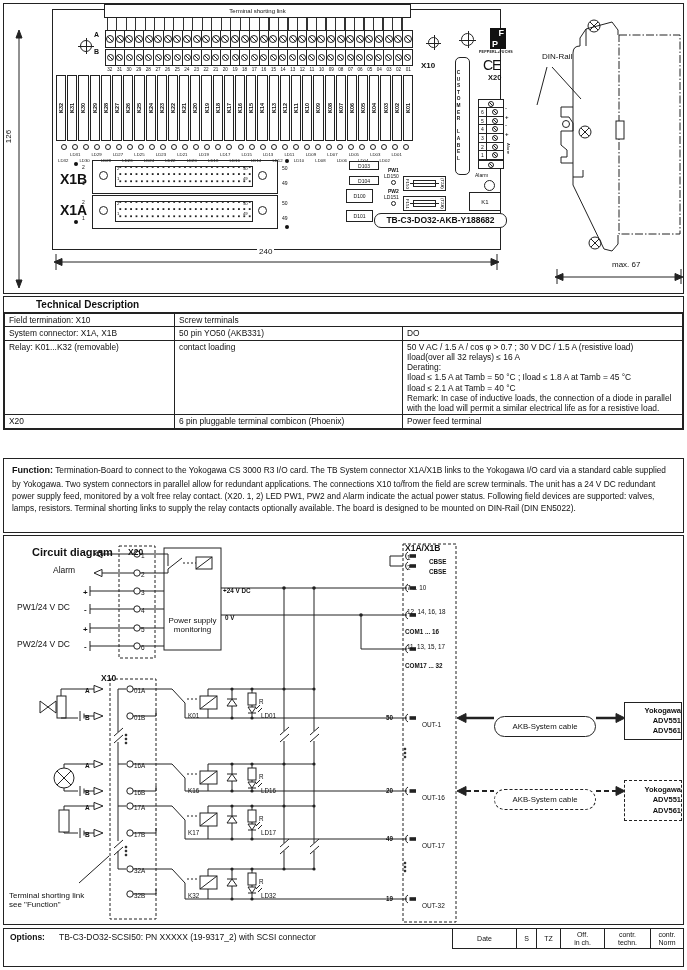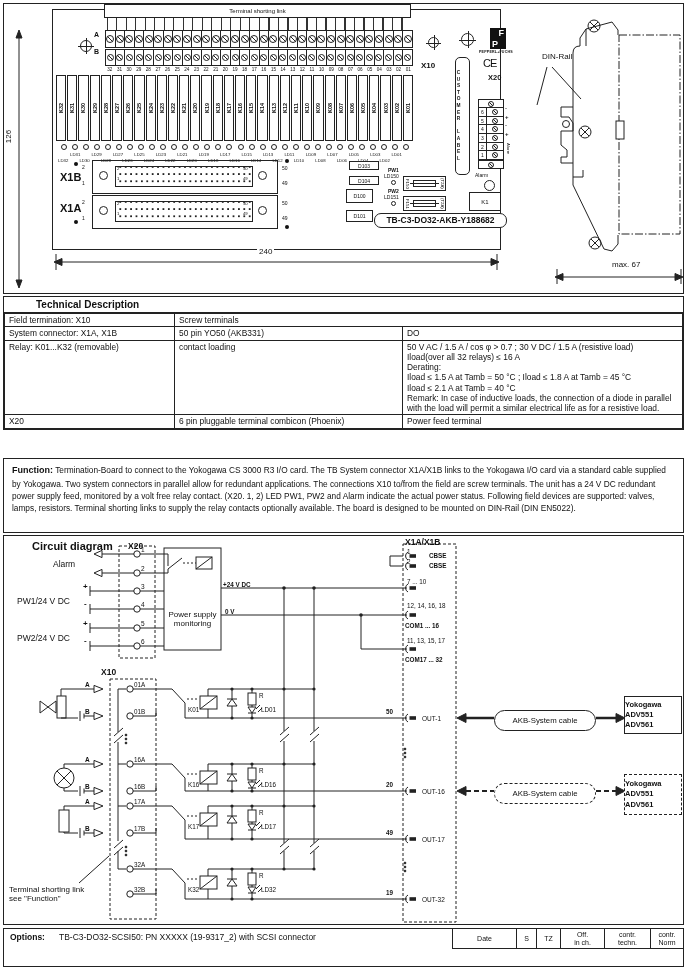--- a/index.html
+++ b/index.html
@@ -33,21 +33,21 @@
   .ldrow { position:absolute; display:flex; }
   #ldTop { left:66px; top:148px; width:343px; }
   #ldBot { left:54px; top:154px; width:343px; }
   .ldlbl { flex:1; font-size:4.3px; white-space:nowrap; }
   .connOuter { position:absolute; border:1px solid #222; }
   .connInner { position:absolute; border:1px solid #222;
     background-image:radial-gradient(#222 0.9px,transparent 1.1px); background-size:5.4px 7.2px; background-position:7px 3.5px; }
   .hole { position:absolute; width:9px; height:9px; border:1px solid #222; border-radius:50%; background:#fff; }
   .bdot { position:absolute; width:4px; height:4px; border-radius:50%; background:#111; }
   .f4 { font-size:4.2px; } .f5 { font-size:5px; }
-  .f7 { font-size:7px; } .f8 { font-size:8px; } .f9 { font-size:11px; }
+  .f7 { font-size:7px; } .f8 { font-size:8px; } .f9 { font-size:14px; }
   .b { font-weight:bold; }
   .cross { position:absolute; border:1px solid #222; border-radius:50%; background:#fff; }
   .cross::before { content:""; position:absolute; left:-3px; right:-3px; top:50%; border-top:1px solid #222; }
   .cross::after { content:""; position:absolute; top:-3px; bottom:-3px; left:50%; border-left:1px solid #222; }
   #pfLogo { left:486px; top:24px; width:16px; height:21px; background:#111; color:#fff; }
   #pfLogo .lf { position:absolute; top:0; right:2px; font-size:9px; font-weight:bold; }
   #pfLogo .lp { position:absolute; bottom:0; left:2px; font-size:9px; font-weight:bold; }
   #brandTxt { left:475px; top:46px; font-size:3.6px; font-weight:bold; letter-spacing:.2px; }
   #custLabel { left:451px; top:53px; width:15px; height:118px; border:1px solid #222; border-radius:5px;
     writing-mode:vertical-lr; text-orientation:upright; font-size:4.8px; letter-spacing:1.6px; text-align:center; font-weight:bold; }
@@ -82,21 +82,21 @@
   #function-sec .flabel { font-weight:bold; font-size:9px; }
   
   #circuit-sec { top:535px; height:390px; }
   .clabel { position:absolute; font-size:8px; white-space:pre-line; line-height:1.15; }
   .f63 { font-size:6.3px; } .f65 { font-size:6.5px; } .f85 { font-size:8.5px; }
   .f11 { font-size:11px; }
   .oval { position:absolute; left:490px; width:102px; height:21px; border:1.2px solid #222; border-radius:11px;
     font-size:7.8px; text-align:center; line-height:19px; background:#fff; }
   #oval2 { border-style:dashed; }
   .vbox { position:absolute; left:620px; width:58px; border:1.3px solid #222; display:flex; flex-direction:column;
-    align-items:flex-start; justify-content:center; background:#fff; }
+    align-items:flex-end; justify-content:center; background:#fff; }
   #vbox2 { border-style:dashed; }
   .vline { font-size:7.5px; font-weight:bold; line-height:1.35; }
   
   #options-sec { top:928px; height:39px;text-decoration:underline; }
   #optRow { position:absolute; left:6px; top:3px; display:flex; gap:14px; }
   #optRow .olabel { font-weight:bold; font-size:8.5px; }
   #optRow .otext { font-size:8.5px; }
   #revTable { position:absolute; right:-1px; top:-1px; border-collapse:collapse; }
   #revTable td { border:1px solid #222; text-align:center; vertical-align:middle; white-space:pre-line; }
   #revTable .rv { height:18px; font-size:8px; }
@@ -985,21 +985,21 @@
           <circle cx="228" cy="333" r="1.6" fill="#222" stroke="none"></circle>
           <circle cx="248" cy="333" r="1.6" fill="#222" stroke="none"></circle>
           <circle cx="280" cy="333" r="1.6" fill="#222" stroke="none"></circle>
           <circle cx="310" cy="333" r="1.6" fill="#222" stroke="none"></circle>
           <circle cx="228" cy="363" r="1.6" fill="#222" stroke="none"></circle>
           <circle cx="248" cy="363" r="1.6" fill="#222" stroke="none"></circle>
         </g>
     </g>
   </svg>
 
-  <div id="circuitLabels" style="position:absolute;left:0;top:2px;width:681px;height:390px;text-decoration:underline;">
+  <div id="circuitLabels" style="position:absolute;left:0;top:8px;width:681px;height:390px;text-decoration:underline;">
     <div class="clabel f11 b" style="left:28px;top:2px;">Circuit diagram</div>
     <div class="clabel f85 b" style="left:124px;top:4px;">X20</div>
     <div class="clabel f85 b" style="left:401px;top:0px;">X1A/X1B</div>
     <div class="clabel f85 b" style="left:97px;top:130px;">X10</div>
     <div class="clabel f85" style="left:49px;top:22px;">Alarm</div>
     <div class="clabel f8 b" style="left:79px;top:44px;">+</div>
     <div class="clabel f8 b" style="left:80px;top:61px;">-</div>
     <div class="clabel f85" style="left:13px;top:59px;">PW1/24 V DC</div>
     <div class="clabel f8 b" style="left:79px;top:81px;">+</div>
     <div class="clabel f8 b" style="left:80px;top:98px;">-</div>

